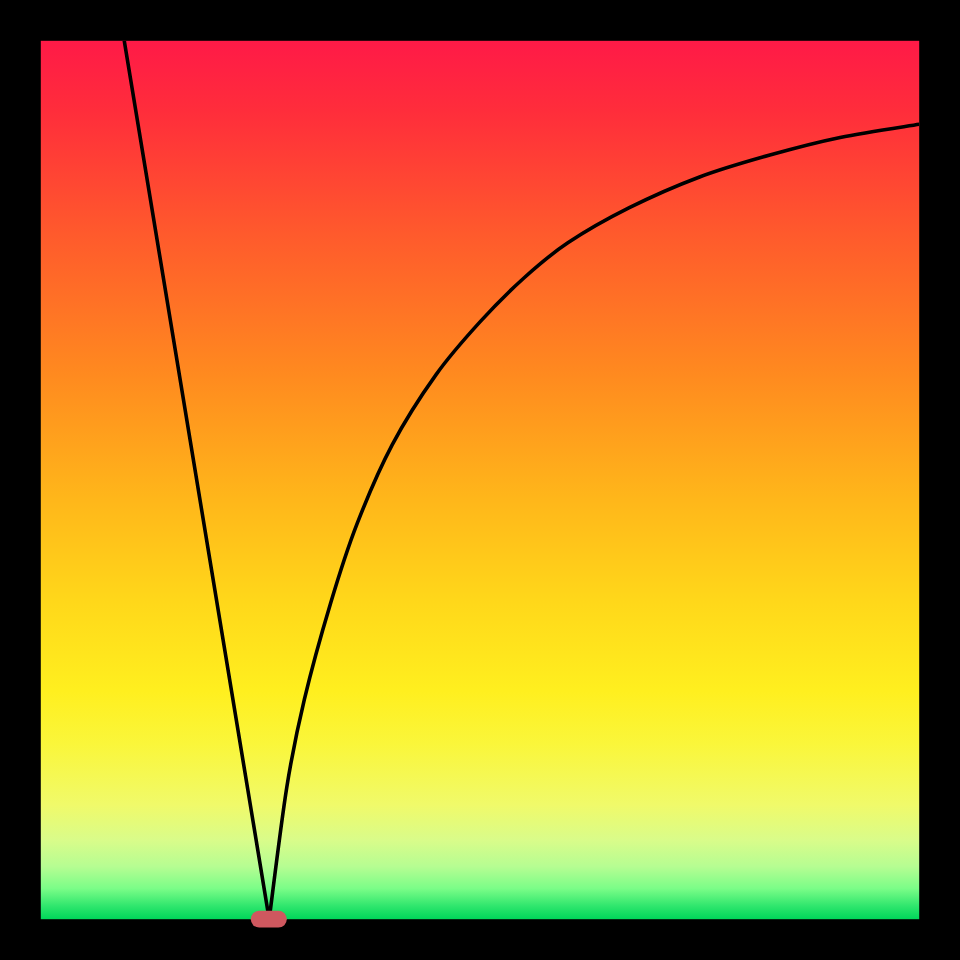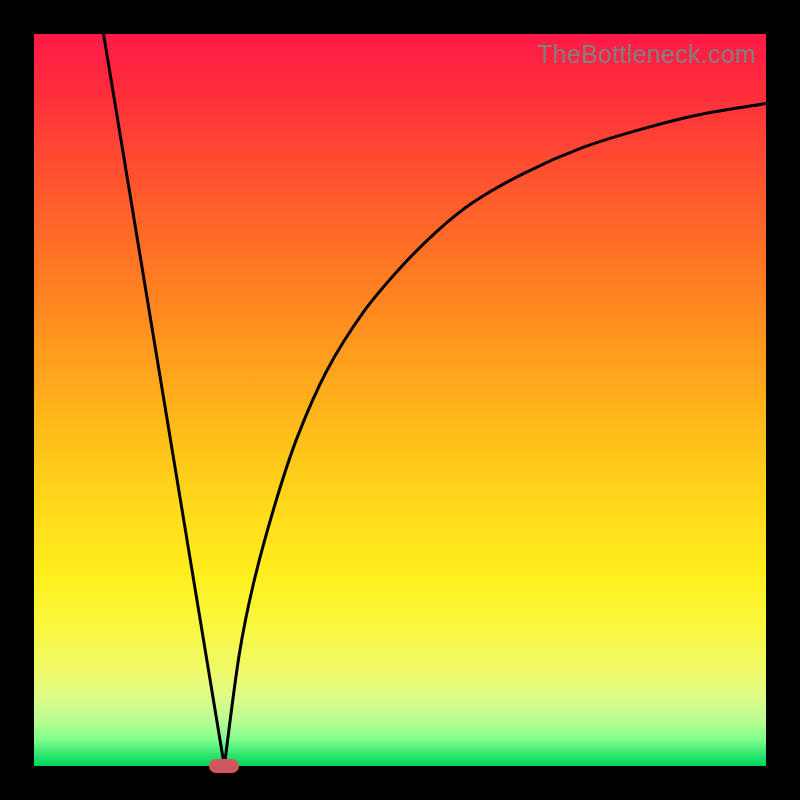--- a/index.html
+++ b/index.html
@@ -64,21 +64,20 @@
     border-radius: 10px;
     background: #cf585f;
     transform: translate(-50%, -50%);
   }
 </style>
 </head>
 <body>
 
 <div class="wrapper">
   <div class="plot-area">
-    <div class="watermark">TheBottleneck.com</div>
 
     <svg class="curve" viewBox="0 0 732 732" preserveAspectRatio="none">
       <path id="curve-path" d="M 69.54 0 L 190.32 732 M 190.32 732 C 192.76 713.7 200.08 652.7 204.96 622.2 C 209.84 591.7 213.5 574.62 219.6 549 C 225.7 523.38 234.24 492.88 241.56 468.48 C 248.88 444.08000000000004 254.98 424.55999999999995 263.52 402.59999999999997 C 272.06 380.64 281.82 357.46 292.8 336.71999999999997 C 303.78000000000003 315.97999999999996 317.20000000000005 295.24 329.40000000000003 278.16 C 341.6 261.08000000000004 353.8 247.65999999999997 366 234.23999999999995 C 378.2 220.81999999999994 390.40000000000003 208.61999999999998 402.6 197.64 C 414.8 186.66 424.56 178.12000000000003 439.2 168.36 C 453.84 158.6 472.14000000000004 148.22999999999993 490.44000000000005 139.07999999999993 C 508.74000000000007 129.92999999999992 529.48 120.78000000000003 549 113.46000000000004 C 568.52 106.14000000000004 588.04 100.64999999999998 607.56 95.15999999999997 C 627.0799999999999 89.66999999999996 645.38 84.78999999999998 666.12 80.51999999999998 C 686.86 76.24999999999999 721.02 71.36999999999996 732 69.53999999999996 " stroke="#000" stroke-width="3" fill="none"></path>
     </svg>
 
     <div class="marker" id="marker" style="left: 190.32px; top: 732px; background: rgb(207, 88, 95);"></div>
   </div>
 </div>
 
 </body></html>

